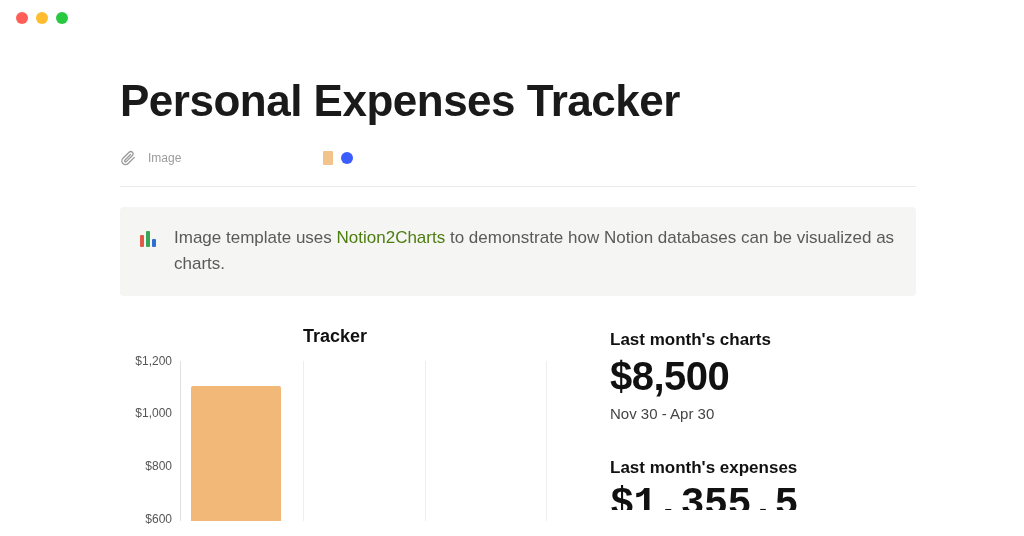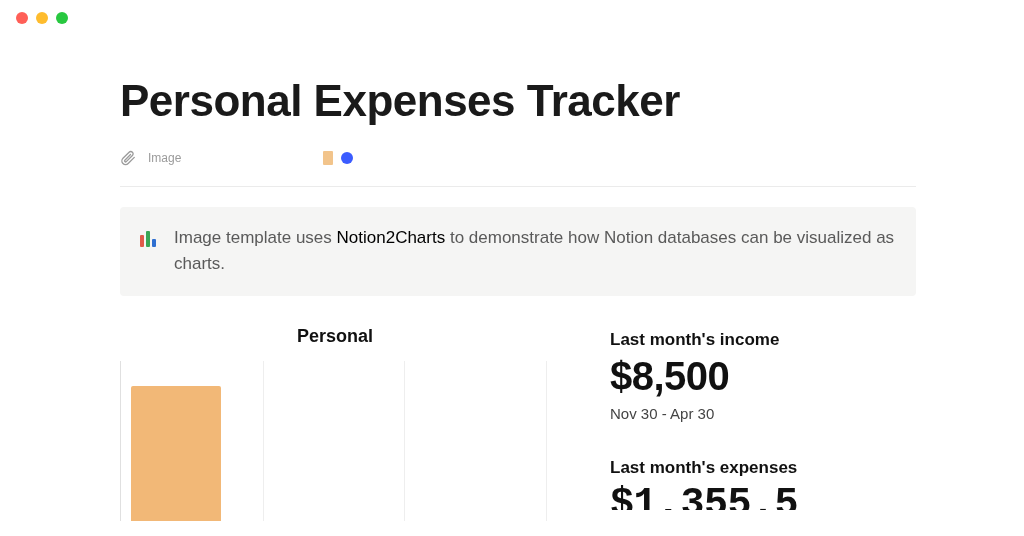--- a/index.html
+++ b/index.html
@@ -18,21 +18,21 @@
   .mini-bar { width: 10px; height: 14px; background: #f2c48b; border-radius: 1px; }
   .mini-circle { width: 12px; height: 12px; border-radius: 50%; background: #3b5cff; }
   .divider { height: 1px; background: #ebebeb; margin: 0 0 20px 0; }
   .callout { display: flex; gap: 14px; background: #f5f5f4; border-radius: 4px; padding: 18px 20px; align-items: flex-start; }
   .callout-icon { width: 20px; height: 20px; flex-shrink: 0; display: flex; align-items: flex-end; gap: 2px; margin-top: 2px; }
   .cb { width: 4px; border-radius: 1px; }
   .cb.r { height: 12px; background: #e05a4a; }
   .cb.g { height: 16px; background: #3aa655; }
   .cb.b { height: 8px; background: #2f6fd0; }
   .callout-text { color: #5a5a5a; font-size: 17px; line-height: 1.55; }
-  .callout-text .link { color: #000000; }
+  .callout-text .link { color: #4d7c0f; }
   .content-row { display: flex; gap: 60px; margin-top: 30px; }
   .chart-col { flex: 0 0 430px; }
   .chart-title { text-align: center; font-weight: 700; font-size: 18px; margin-bottom: 14px; }
   .chart-area { position: relative; height: 160px; display: flex; }
   .y-axis { width: 60px; position: relative; }
   .y-tick { position: absolute; right: 8px; font-size: 12px; color: #555; transform: translateY(-50%); }
   .plot { position: relative; flex: 1; border-left: 1px solid #e0e0e0; }
   .grid-v { position: absolute; top: 0; bottom: 0; width: 1px; background: #eee; }
   .bar { position: absolute; bottom: 0; width: 90px; background: #f2b877; border-radius: 2px 2px 0 0; }
   .stats-col { flex: 1; padding-top: 4px; }
@@ -75,34 +75,40 @@
         <span class="cb b"></span>
     </div>
     <div class="callout-text">
       <span>Image template uses </span><span class="link">Notion2Charts</span><span> to demonstrate how Notion databases can be visualized as charts.</span>
     </div>
   </div>
 
   <div class="content-row">
 
     <div class="chart-col">
-      <div class="chart-title">Personal</div>
+      <div class="chart-title">Tracker</div>
       <div class="chart-area">
+        <div class="y-axis">
+          <div class="y-tick" style="top:0%">$1,200</div>
+          <div class="y-tick" style="top:33%">$1,000</div>
+          <div class="y-tick" style="top:66%">$800</div>
+          <div class="y-tick" style="top:99%">$600</div>
+        </div>
         <div class="plot">
           <div class="grid-v" style="left:33%"></div>
           <div class="grid-v" style="left:66%"></div>
           <div class="grid-v" style="left:99%"></div>
           <div class="bar" style="left:10px; height:135px;"></div>
         </div>
       </div>
     </div>
 
     <div class="stats-col">
       <div class="stat-block">
-        <div class="stat-label">Last month's income</div>
+        <div class="stat-label">Last month's charts</div>
         <div class="stat-value">$8,500</div>
         <div class="stat-sub">Nov 30 - Apr 30</div>
       </div>
       <div class="stat-block">
         <div class="stat-label">Last month's expenses</div>
         <div class="stat-cut">
           <div class="stat-value">$1,355.5</div>
         </div>
       </div>
     </div>

